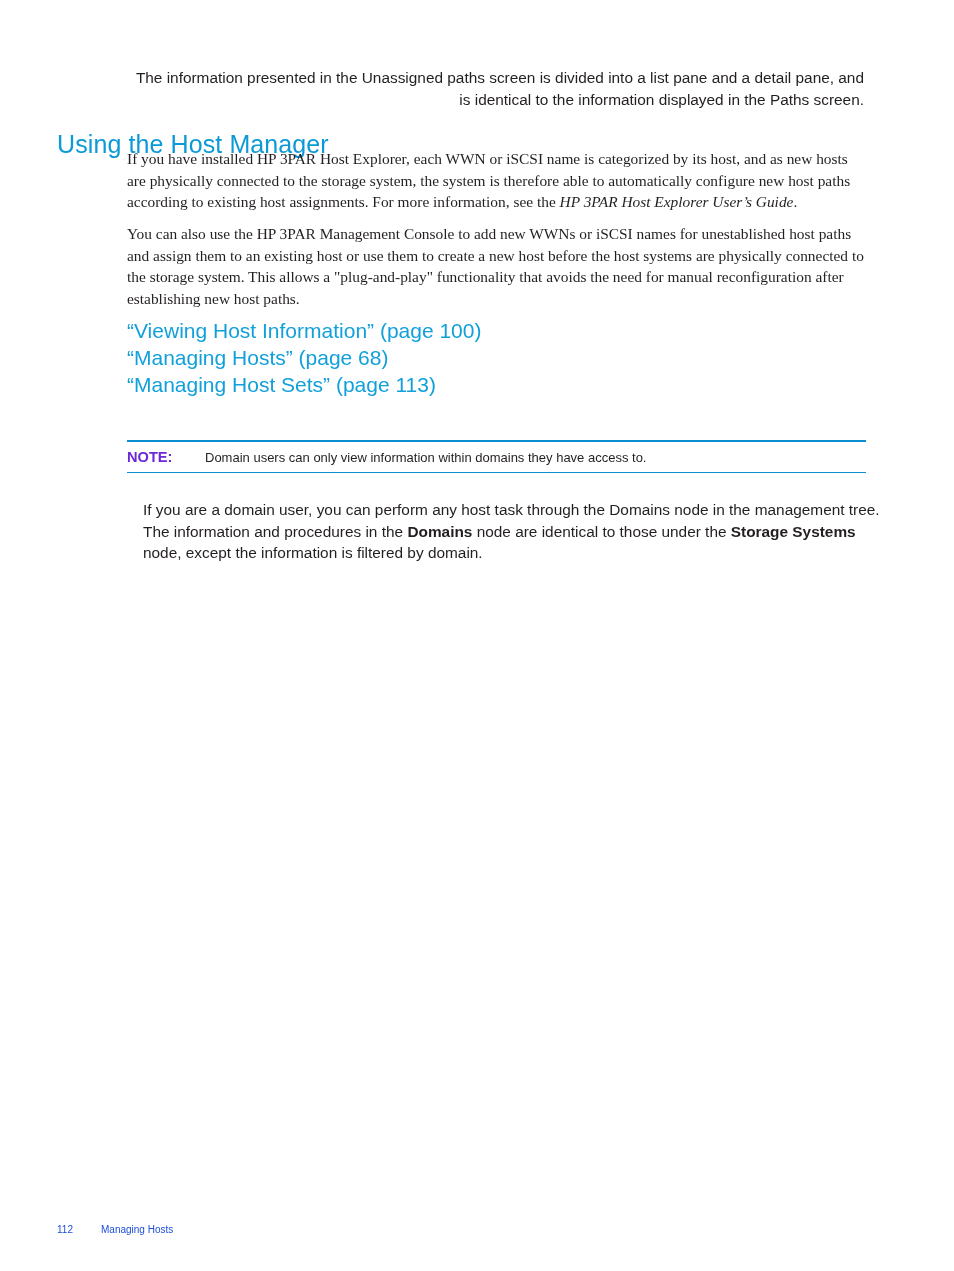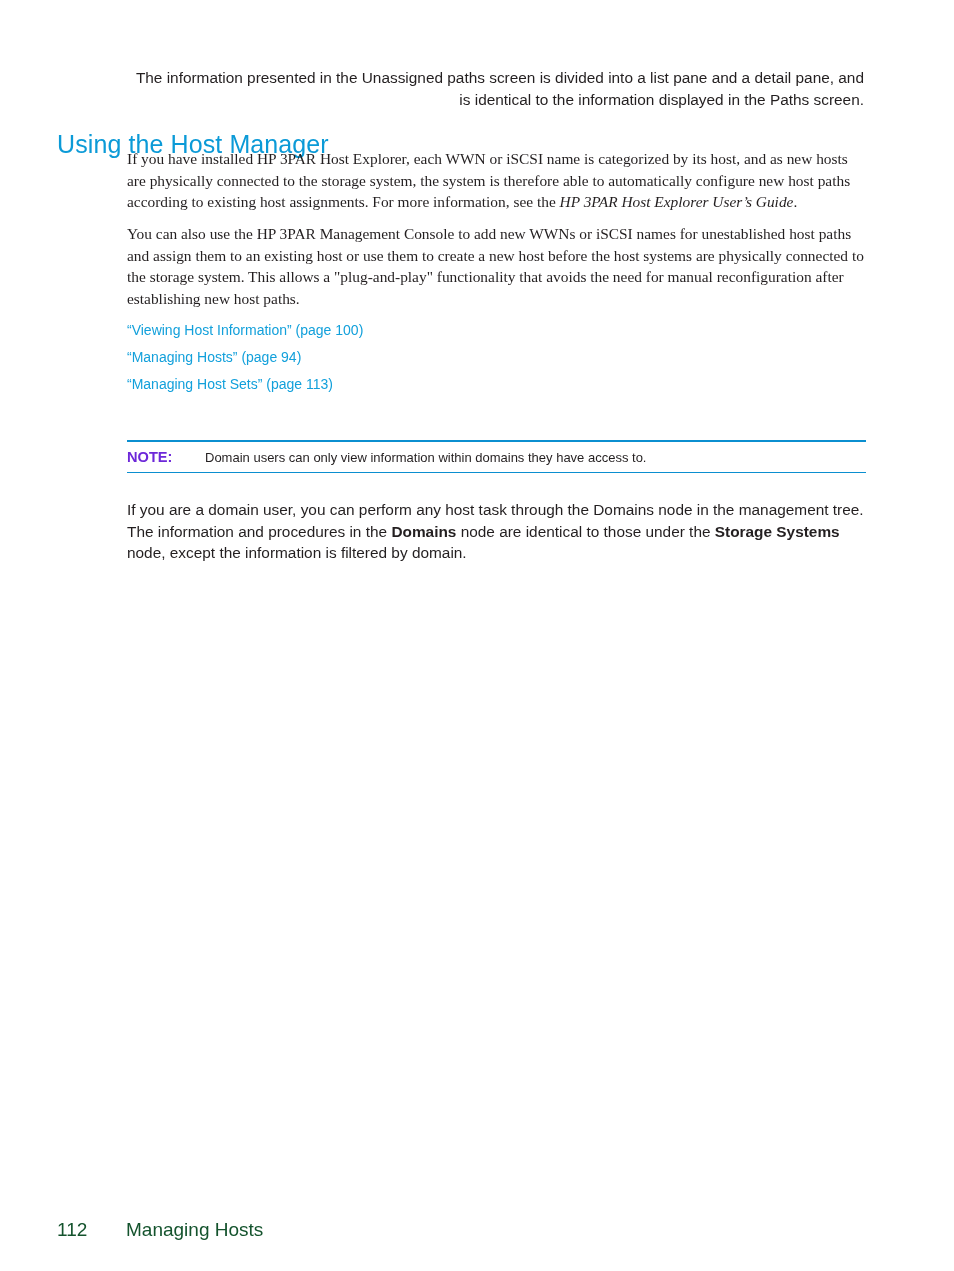--- a/index.html
+++ b/index.html
@@ -62,21 +62,21 @@
     line-height: 21.5px;
     color: #231f20;
     margin: 0 0 10.5px 0;
     font-family: Liberation Serif, serif;
   }
   .para.tight { margin-bottom: 11px; }
 
   .para i { font-style: italic; }
 
   .link-line {
-    font-size: 14px;
+    font-size: 21px;
     line-height: 21.5px;
     color: #12a0db;
     margin: 0 0 5.5px 0;
     display: block;
     text-decoration: none;
     width: max-content;
     cursor: pointer;
   }
   .link-line:last-of-type { margin-bottom: 8px; }
 
@@ -107,41 +107,40 @@
   }
   .note-text {
     font-size: 13px;
     line-height: 20px;
     color: #231f20;
   }
 
   
   .closing {
     position: absolute;
-    left: 127px;
+    left: 143px;
     top: 484px;
     width: 740px;
     font-size: 15.4px;
     line-height: 21.5px;
     color: #231f20;
   }
   .closing b { font-weight: bold; }
 
   
   .footer {
     position: absolute;
     left: 57px;
     bottom: 32px;
     width: 840px;
-    font-size: 19px;
+    font-size: 10px;
     line-height: 18px;
-    color: #14532d;
+    color: #1d4ed8;
     display: flex;
     align-items: baseline;
-    gap: 25px;
   }
   .footer-page {
     width: 44px;
     flex: 0 0 44px;
   }
   .footer-title {
     white-space: nowrap;
   }
 </style>
 </head>
@@ -154,21 +153,21 @@
   <h1 class="section-heading">Using the Host Manager</h1>
 
   <div class="body-col">
 
     <p class="para"><span>If you have installed HP 3PAR Host Explorer, each WWN or iSCSI name is categorized by its host, and as new hosts are physically connected to the storage system, the system is therefore able to automatically configure new host paths according to existing host assignments. For more information, see the </span><i>HP 3PAR Host Explorer User’s Guide</i><span>.</span></p>
 
     <p class="para">You can also use the HP 3PAR Management Console to add new WWNs or iSCSI names for unestablished host paths and assign them to an existing host or use them to create a new host before the host systems are physically connected to the storage system. This allows a "plug-and-play" functionality that avoids the need for manual reconfiguration after establishing new host paths.</p>
 
 
     <a class="link-line">“Viewing Host Information” (page 100)</a>
-    <a class="link-line">“Managing Hosts” (page 94)</a>
+    <a class="link-line">“Managing Hosts” (page 68)</a>
     <a class="link-line">“Managing Host Sets” (page 113)</a>
   </div>
 
   <div class="note-box">
     <div class="note-rule"></div>
     <div class="note-body">
       <span class="note-label">NOTE:</span>
       <span class="note-text">Domain users can only view information within domains they have access to.</span>
     </div>
     <div class="note-rule"></div>

